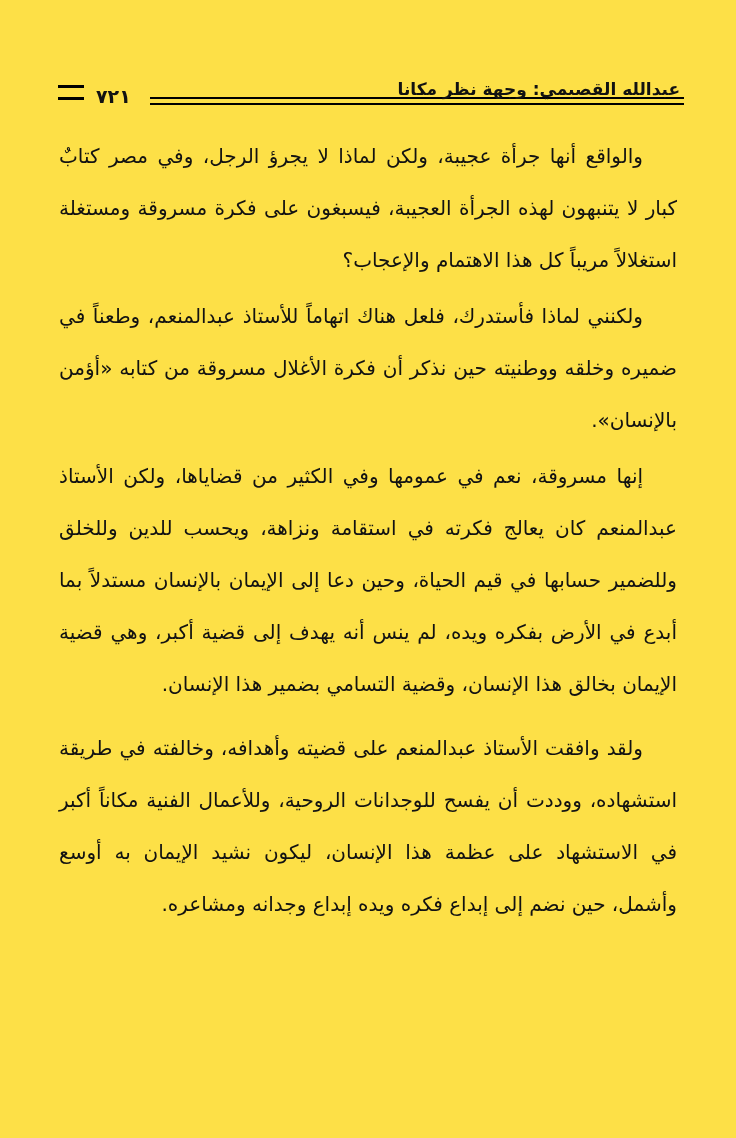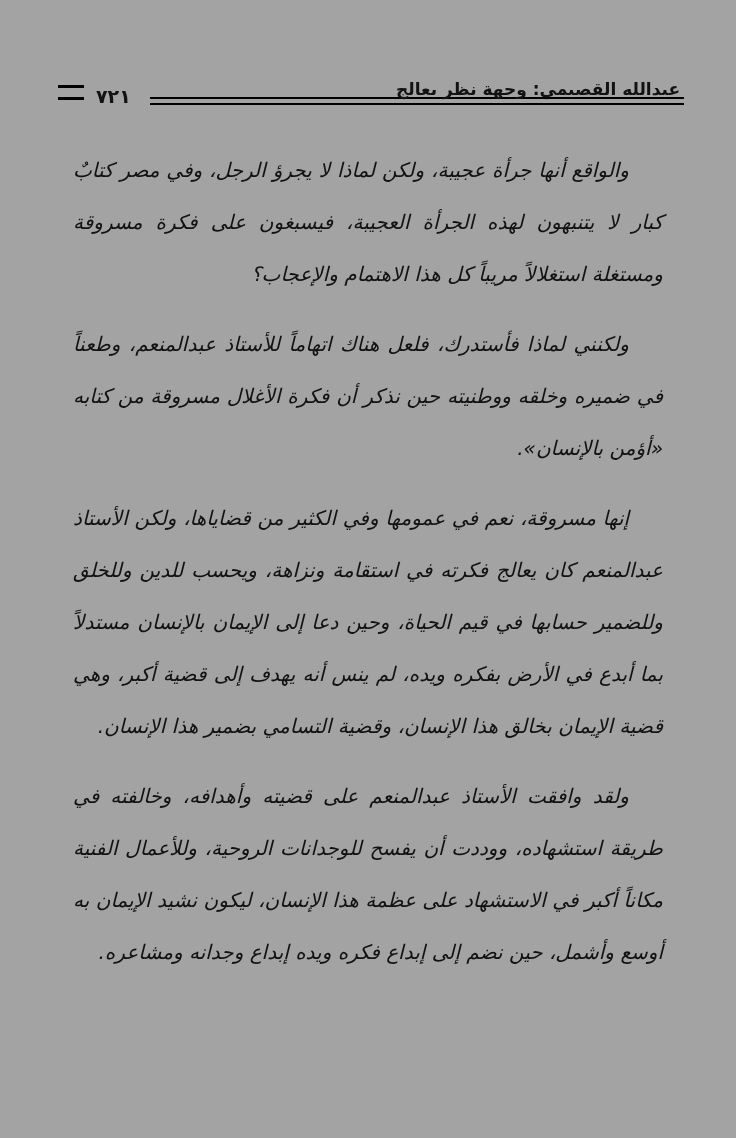--- a/index.html
+++ b/index.html
@@ -10,21 +10,21 @@
     width: 736px;
     height: 1138px;
     background: #f6f6f4;
     font-family: "DejaVu Sans", sans-serif;
     color: #121212;
   }
   .page {
     position: relative;
     width: 736px;
     height: 1138px;
-    background: #a3a3a3;
+    background: #fde047;
     overflow: hidden;
     direction: rtl;
   }
 
   
   .page-header {
     position: absolute;
     top: 70px;
     left: 0;
     right: 0;
@@ -74,38 +74,37 @@
     top: 126px;
     right: 55px;
     left: 55px;
     direction: rtl;
     font-size: 20px;
     line-height: 52px;
     text-align: justify;
     text-justify: inter-word;
   }
   .para {
-    margin: 18px;
+    margin: 4px;
     text-indent: 34px;
-    font-style: italic;
   }
   .para-spaced {
     margin-top: 12px;
   }
 </style>
 </head>
 <body>
 
 <div class="page">
 
   <header class="page-header">
     <span class="edge-dash"></span>
     <span class="page-number">٧٢١</span>
     <div class="header-rule"></div>
-    <div class="running-title">عبدالله القصيمي: وجهة نظر يعالج</div>
+    <div class="running-title">عبدالله القصيمي: وجهة نظر مكانا</div>
   </header>
 
   <main class="body-text">
     <p class="para">والواقع أنها جرأة عجيبة، ولكن لماذا لا يجرؤ الرجل، وفي مصر كتابٌ كبار لا يتنبهون لهذه الجرأة العجيبة، فيسبغون على فكرة مسروقة ومستغلة استغلالاً مريباً كل هذا الاهتمام والإعجاب؟</p>
     <p class="para">ولكنني لماذا فأستدرك، فلعل هناك اتهاماً للأستاذ عبدالمنعم، وطعناً في ضميره وخلقه ووطنيته حين نذكر أن فكرة الأغلال مسروقة من كتابه «أؤمن بالإنسان».</p>
     <p class="para">إنها مسروقة، نعم في عمومها وفي الكثير من قضاياها، ولكن الأستاذ عبدالمنعم كان يعالج فكرته في استقامة ونزاهة، ويحسب للدين وللخلق وللضمير حسابها في قيم الحياة، وحين دعا إلى الإيمان بالإنسان مستدلاً بما أبدع في الأرض بفكره ويده، لم ينس أنه يهدف إلى قضية أكبر، وهي قضية الإيمان بخالق هذا الإنسان، وقضية التسامي بضمير هذا الإنسان.</p>
     <p class="para para-spaced">ولقد وافقت الأستاذ عبدالمنعم على قضيته وأهدافه، وخالفته في طريقة استشهاده، ووددت أن يفسح للوجدانات الروحية، وللأعمال الفنية مكاناً أكبر في الاستشهاد على عظمة هذا الإنسان، ليكون نشيد الإيمان به أوسع وأشمل، حين نضم إلى إبداع فكره ويده إبداع وجدانه ومشاعره.</p>
   </main>
 
 </div>

